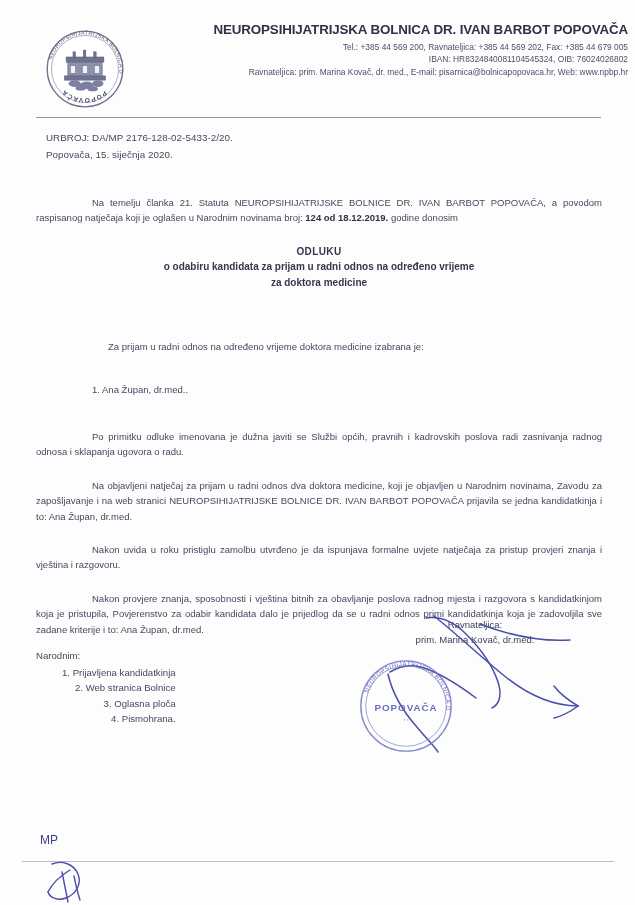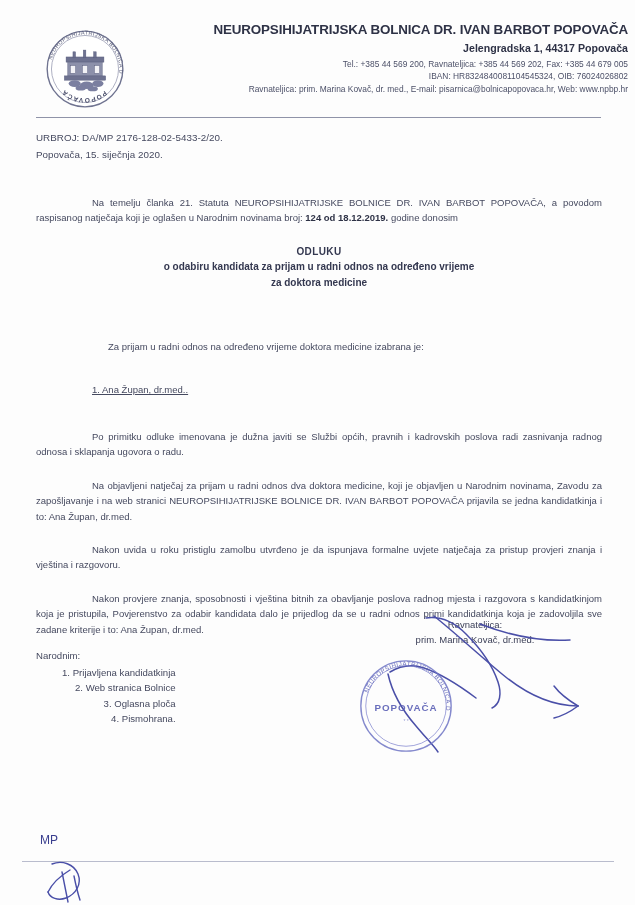--- a/index.html
+++ b/index.html
@@ -87,20 +87,21 @@
     top: 130px;
     width: 566px;
     font-size: 9.6px;
     line-height: 15.2px;
     color: #45495f;
   }
   .meta-line {
     font-size: 9.8px;
     line-height: 16.5px;
     letter-spacing: 0.05px;
+    margin-left: 10px;
   }
   .block-gap-lg { height: 32px; }
   .block-gap-md { height: 18px; }
   .block-gap-sm { height: 12px; }
 
   p.para {
     margin: 0;
     text-align: justify;
     text-indent: 56px;
     font-size: 9.5px;
@@ -118,21 +119,20 @@
 
   .selected-intro {
     text-indent: 56px;
     font-size: 9.5px;
     margin: 16px;
   }
   .selected-name {
     margin: 0;
     padding-left: 56px;
     font-size: 9.5px;
-    text-decoration: underline;
   }
 
   .strong-inline { font-weight: bold; color: #2e3246; }
 
   
   .signature-area {
     position: absolute;
     left: 360px;
     top: 618px;
     width: 230px;
@@ -242,21 +242,20 @@
           <ellipse cx="52" cy="69" rx="8" ry="4.4"></ellipse>
           <ellipse cx="65" cy="67" rx="6.5" ry="3.8"></ellipse>
           <ellipse cx="45" cy="72" rx="6" ry="3"></ellipse>
           <ellipse cx="59" cy="73" rx="6" ry="3"></ellipse>
         </g>
       </svg>
     </div>
 
     <div class="header-text">
       <div class="org-name">NEUROPSIHIJATRIJSKA BOLNICA DR. IVAN BARBOT POPOVAČA</div>
-      <div class="org-address">Jelengradska 1, 44317 Popovača</div>
       <div class="org-line first">Tel.: +385 44 569 200, Ravnateljica: +385 44 569 202, Fax: +385 44 679 005</div>
       <div class="org-line">IBAN: HR8324840081104545324, OIB: 76024026802</div>
       <div class="org-line">Ravnateljica: prim. Marina Kovač, dr. med.,  E-mail: pisarnica@bolnicapopovaca.hr, Web: www.npbp.hr</div>
     </div>
   </div>
 
   <div class="rule"></div>
 
   <div class="content">
 

